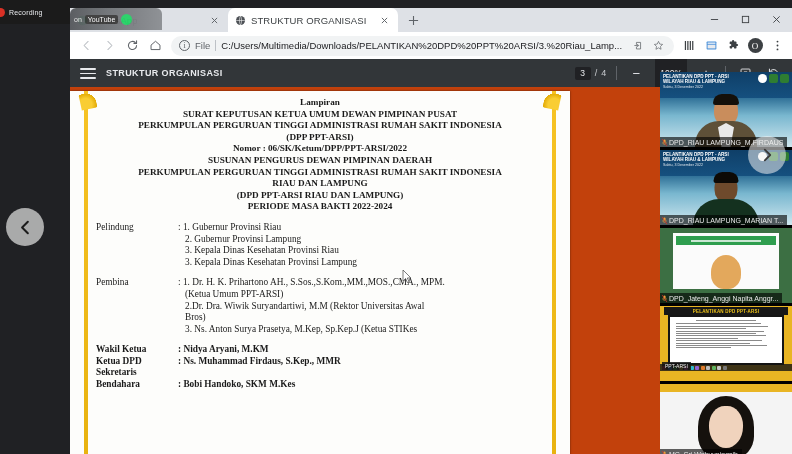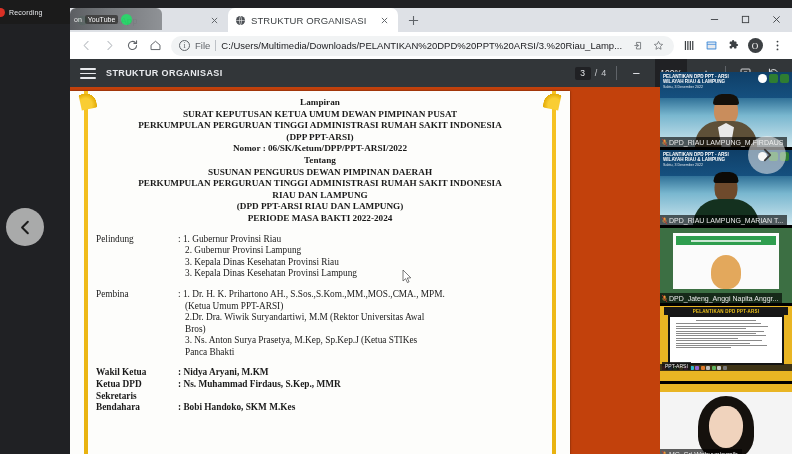--- a/index.html
+++ b/index.html
@@ -537,21 +537,20 @@
           <div class="curl l"></div>
           <div class="curl r"></div>
 
           <div class="doc">
             <div class="doc-head">
               <div class="ln">Lampiran</div>
               <div class="ln">SURAT KEPUTUSAN KETUA UMUM DEWAN PIMPINAN PUSAT</div>
               <div class="ln">PERKUMPULAN PERGURUAN TINGGI ADMINISTRASI RUMAH SAKIT INDONESIA</div>
               <div class="ln">(DPP PPT-ARSI)</div>
               <div class="ln">Nomor : 06/SK/Ketum/DPP/PPT-ARSI/2022</div>
-              <div class="ln">Tentang</div>
               <div class="ln">SUSUNAN PENGURUS DEWAN PIMPINAN DAERAH</div>
               <div class="ln">PERKUMPULAN PERGURUAN TINGGI ADMINISTRASI RUMAH SAKIT INDONESIA</div>
               <div class="ln">RIAU DAN LAMPUNG</div>
               <div class="ln">(DPD PPT-ARSI RIAU DAN LAMPUNG)</div>
               <div class="ln">PERIODE MASA BAKTI 2022-2024</div>
             </div>
 
             <div class="rows">
 
               <div class="row">
@@ -565,21 +564,20 @@
               </div>
 
               <div class="row">
                 <div class="row-label">Pembina</div>
                 <div class="row-val">
                   <span class="vl">: 1. Dr. H. K. Prihartono AH., S.Sos.,S.Kom.,MM.,MOS.,CMA., MPM.</span>
                   <span class="vl" style="padding-left:7px">(Ketua Umum PPT-ARSI)</span>
                   <span class="vl" style="padding-left:7px">2.Dr. Dra. Wiwik Suryandartiwi, M.M (Rektor Universitas Awal</span>
                   <span class="vl" style="padding-left:7px">Bros)</span>
                   <span class="vl" style="padding-left:7px">3. Ns. Anton Surya Prasetya, M.Kep, Sp.Kep.J (Ketua STIKes</span>
-                  <span class="vl" style="padding-left:7px">Panca Bhakti</span>
                 </div>
               </div>
 
               <div class="officers">
                 <div class="row">
                   <div class="row-label">Wakil Ketua</div>
                   <div class="row-val">: Nidya Aryani, M.KM</div>
                 </div>
                 <div class="row">
                   <div class="row-label">Ketua DPD</div>

